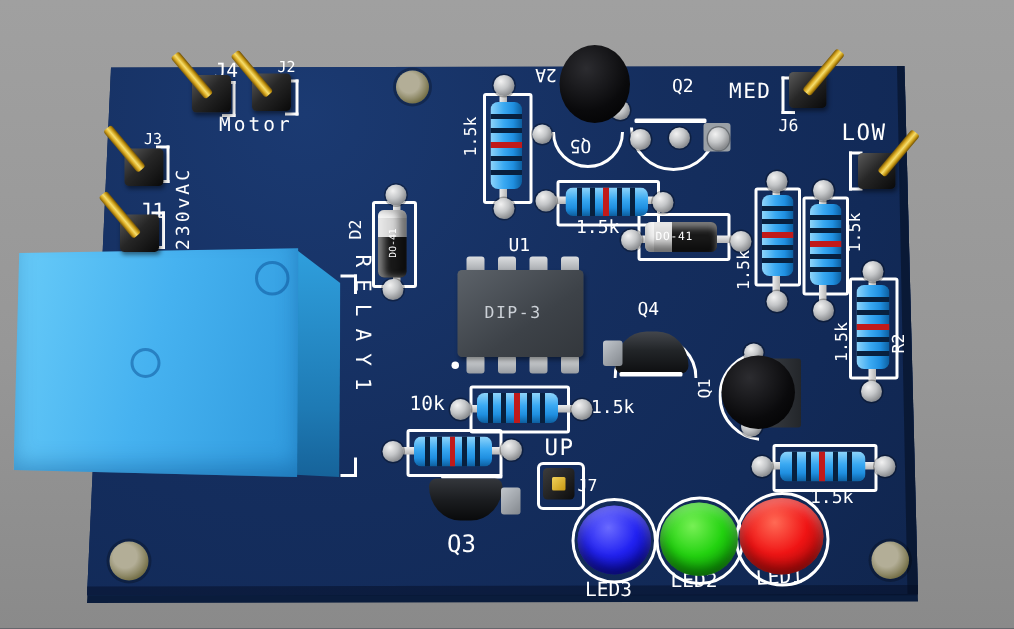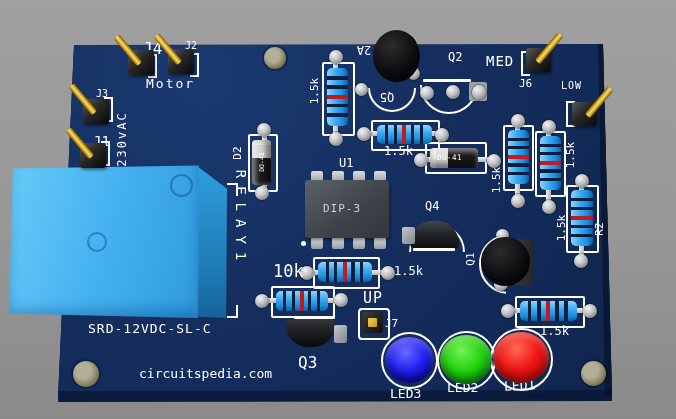--- a/index.html
+++ b/index.html
@@ -167,49 +167,47 @@
   <div class="pad" style="left:407px;top:67px;width:13px;height:13px;"></div>
   <div class="sqpad" style="left:469px;top:82px;width:18px;height:19px;"></div>
   <div class="pad" style="left:420px;top:86px;width:14px;height:14px;"></div>
   <div class="pad" style="left:446px;top:85px;width:14px;height:14px;"></div>
   <div class="pad" style="left:472px;top:85px;width:14px;height:15px;"></div>
   <div class="pad" style="left:496px;top:229px;width:13px;height:12px;"></div>
   <div class="pad" style="left:494px;top:278px;width:14px;height:13px;"></div>
 
   <span class="sk" style="left:146px;top:77px;font-size:13px;letter-spacing:2px;">Motor</span>
   <span class="sk rotm90" style="left:122px;top:139px;font-size:12px;letter-spacing:2px;">230vAC</span>
-  <span class="sk" style="left:143px;top:41px;font-size:16px;">J4</span>
+  <span class="sk" style="left:143px;top:41px;font-size:13px;">J4</span>
   <span class="sk" style="left:185px;top:41px;font-size:10px;">J2</span>
   <span class="sk" style="left:96px;top:89px;font-size:10px;">J3</span>
   <span class="sk" style="left:93px;top:134px;font-size:14px;">J1</span>
   <span class="sk" style="left:486px;top:54px;font-size:14px;letter-spacing:1px;">MED</span>
   <span class="sk" style="left:519px;top:78px;font-size:11px;">J6</span>
-  <span class="sk" style="left:561px;top:81px;font-size:10px;letter-spacing:1px;">LOW</span>
+  <span class="sk" style="left:561px;top:81px;font-size:15px;letter-spacing:1px;">LOW</span>
   <span class="sk" style="left:580px;top:113px;font-size:10px;font-weight:bold;">J5</span>
   <span class="sk" style="left:363px;top:291px;font-size:15px;letter-spacing:1px;">UP</span>
   <span class="sk" style="left:385px;top:318px;font-size:11px;">J7</span>
   <span class="sk rot90" style="left:241px;top:219px;font-size:14px;letter-spacing:8px;">RELAY1</span>
-  <span class="sk" style="left:88px;top:322px;font-size:13px;letter-spacing:1px;">SRD-12VDC-SL-C</span>
-  <span class="sk" style="left:139px;top:367px;font-size:13px;">circuitspedia.com</span>
   <span class="sk" style="left:339px;top:157px;font-size:12px;">U1</span>
   <span class="sk" style="left:448px;top:51px;font-size:12px;">Q2</span>
   <span class="sk rot180" style="left:387px;top:97px;font-size:12px;">Q5</span>
   <span class="sk rot180" style="left:364px;top:50px;font-size:12px;">2A</span>
   <span class="sk" style="left:425px;top:200px;font-size:12px;">Q4</span>
   <span class="sk rotm90" style="left:470px;top:259px;font-size:11px;">Q1</span>
   <span class="sk" style="left:298px;top:355px;font-size:16px;">Q3</span>
   <span class="sk rotm90" style="left:237px;top:153px;font-size:11px;">D2</span>
   <span class="sk rotm90" style="left:314px;top:91px;font-size:11px;">1.5k</span>
   <span class="sk" style="left:384px;top:145px;font-size:12px;">1.5k</span>
   <span class="sk" style="left:394px;top:265px;font-size:12px;">1.5k</span>
   <span class="sk rotm90" style="left:496px;top:180px;font-size:11px;">1.5k</span>
   <span class="sk rotm90" style="left:570px;top:155px;font-size:11px;">1.5k</span>
   <span class="sk rotm90" style="left:561px;top:228px;font-size:11px;">1.5k</span>
   <span class="sk" style="left:540px;top:325px;font-size:12px;">1.5k</span>
-  <span class="sk" style="left:273px;top:263px;font-size:17px;">10k</span>
+  <span class="sk" style="left:273px;top:263px;font-size:13px;">10k</span>
   <span class="sk rotm90" style="left:599px;top:229px;font-size:11px;">R2</span>
   <span class="sk" style="left:390px;top:387px;font-size:13px;">LED3</span>
   <span class="sk" style="left:447px;top:381px;font-size:13px;">LED2</span>
   <span class="sk" style="left:504px;top:379px;font-size:13px;transform:rotate(-3deg);">LED1</span>
 
   <div class="resv" style="left:327px;top:68px;width:21px;height:58px;"></div>
   <div class="resh" style="left:377px;top:125px;width:55px;height:19px;"></div>
   <div class="resv" style="left:508px;top:130px;width:21px;height:54px;"></div>
   <div class="resv" style="left:540px;top:136px;width:21px;height:54px;"></div>
   <div class="resv" style="left:571px;top:190px;width:22px;height:56px;"></div>

